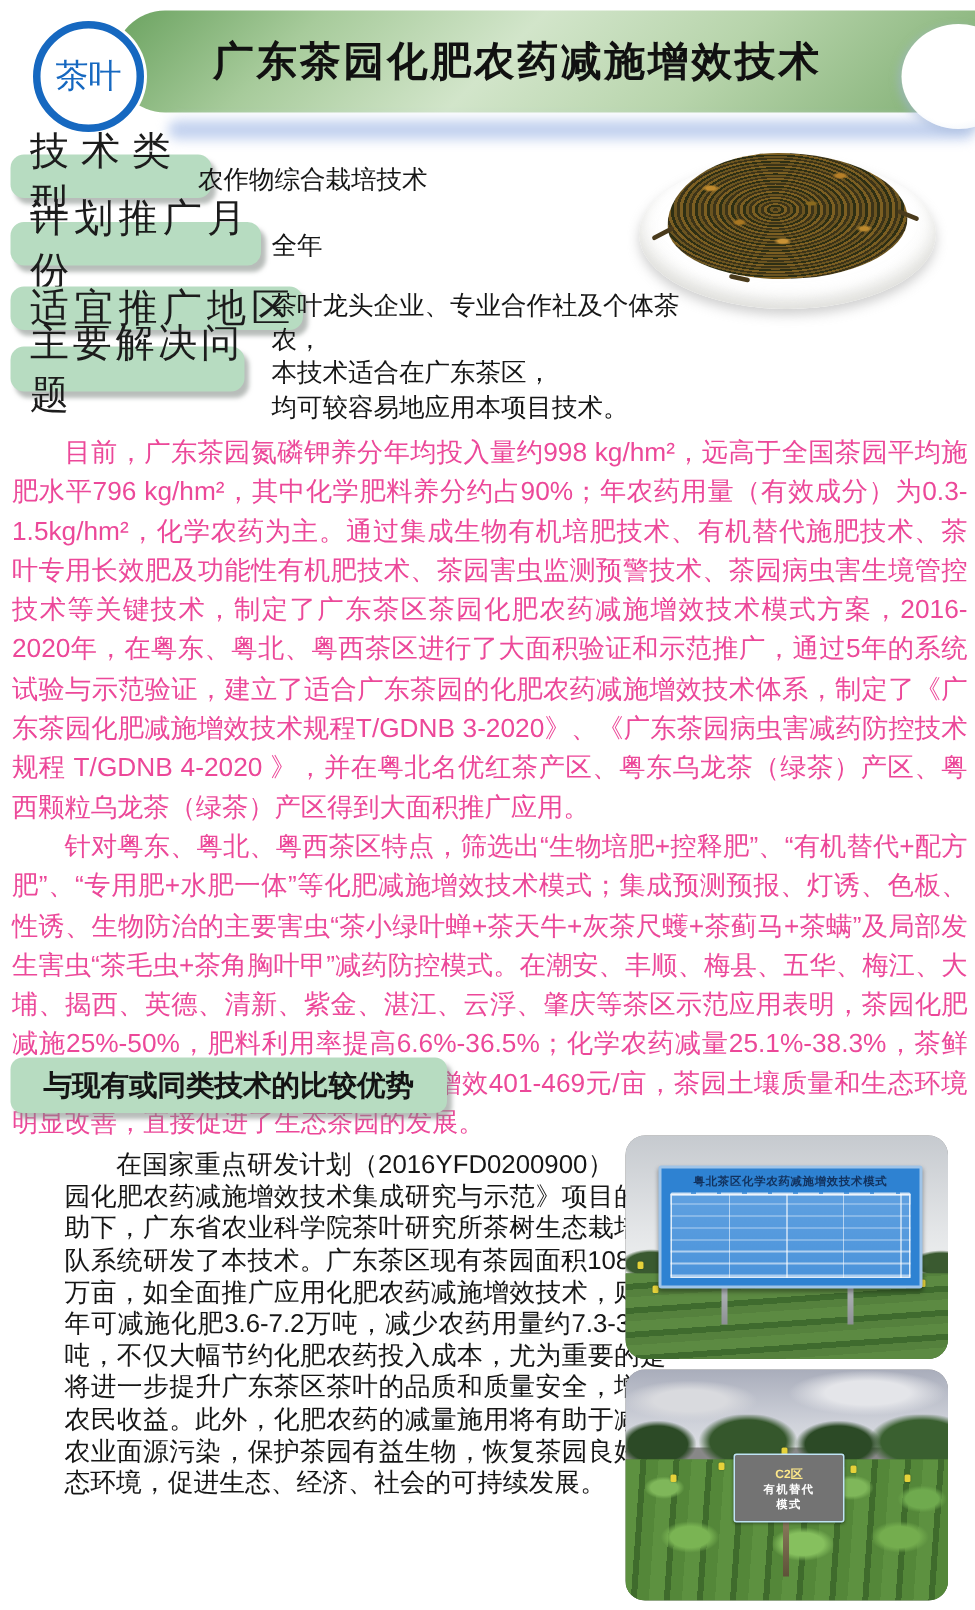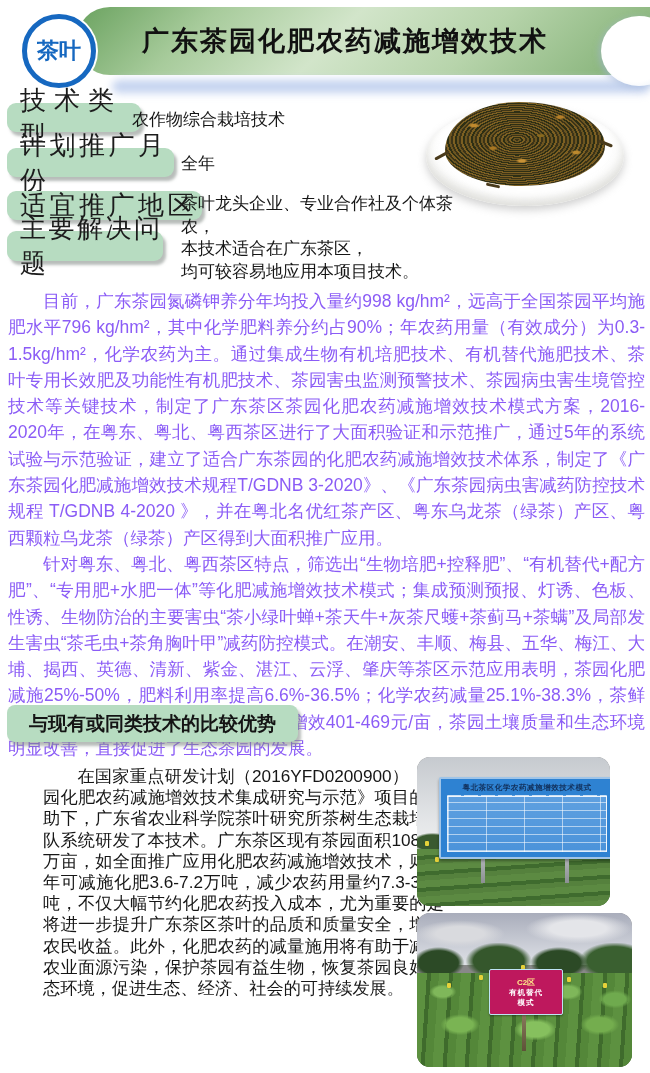--- a/index.html
+++ b/index.html
@@ -29,21 +29,21 @@
     left:601px;top:16px;width:76px;height:70px;border-radius:50%;
     background:radial-gradient(circle at 45% 45%,#ffffff 60%,#eef3f9 78%,#dde7f2 100%);
     box-shadow:-2px 2px 6px rgba(160,180,215,.55);
   }
   .badge{
     left:22px;top:14px;width:64px;height:64px;border-radius:50%;
     background:#ffffff;border:5px solid #1668c0;
     display:flex;align-items:center;justify-content:center;
     box-shadow:0 0 0 2px #ffffff;
   }
-  .badge span{font-size:22px;font-weight:bold;color:#1668c0;}
+  .badge span{font-size:22px;font-weight:normal;color:#1668c0;}
 
   
   .glabel{
     background:#b7dcc1;border-radius:9px;
     box-shadow:3px 4px 3px rgba(125,135,130,.55);
     display:flex;align-items:center;
     font-size:26px;color:#1c1c1c;padding-left:13px;box-sizing:border-box;
   }
   .lbl1{left:7px;top:103px;width:134px;height:29px;letter-spacing:8px;}
   .lbl2{left:7px;top:148px;width:167px;height:29px;letter-spacing:3.5px;}
@@ -71,41 +71,41 @@
       radial-gradient(8px 4px at 30% 55%,#a87722 30%,rgba(0,0,0,0) 62%),
       radial-gradient(9px 4px at 82% 60%,#bd8a2e 30%,rgba(0,0,0,0) 62%),
       radial-gradient(8px 3px at 60% 40%,#8a6a1e 30%,rgba(0,0,0,0) 62%),
       repeating-radial-gradient(ellipse at 45% 45%,#3c3418 0 2px,#6b5420 2px 4px,#2e2f14 4px 6px,#7c5f22 6px 8px);
   }
   .tea-strand{position:absolute;background:#4a3b1c;border-radius:2px;}
 
   
   .maintext{
     left:8px;top:288px;width:637px;
-    font-size:17.5px;line-height:26.3px;text-align:justify;color:#8b5cf6;
+    font-size:17.5px;line-height:26.3px;text-align:justify;color:#ec4899;
   }
   .maintext p{margin:0;text-indent:2em;}
 
   
   .sec-head{
     left:7px;top:705px;width:291px;height:37px;
     background:#b7dcc1;border-radius:8px;
     box-shadow:3px 4px 3px rgba(125,135,130,.55);
     display:flex;align-items:center;justify-content:center;
     font-size:19px;font-weight:bold;color:#141414;
   }
   .cmp-text{
     left:8px;top:766px;width:401px;
     font-size:17.2px;line-height:21.2px;text-align:justify;color:#161616;margin-left:35px;
   }
   .cmp-text p{margin:0;text-indent:2em;}
 
   
   .photo{border-radius:13px;overflow:hidden;background:#888;}
-  .photo1{left:417px;top:757px;width:193px;height:149px;}
+  .photo1{left:417px;top:757px;width:215px;height:149px;}
   .photo2{left:417px;top:913px;width:215px;height:154px;}
   .layer{position:absolute;left:0;right:0;}
 
   
   .p1-sky{top:0;height:92px;background:linear-gradient(#c6cacf,#e4e6e8 70%,#eef0f0);}
   .p1-trees{top:70px;height:26px;
     background:
       radial-gradient(30px 14px at 8% 60%,#3a5a30 55%,rgba(0,0,0,0) 70%),
       radial-gradient(40px 16px at 30% 55%,#44663a 55%,rgba(0,0,0,0) 70%),
       radial-gradient(34px 14px at 55% 60%,#3a5a30 55%,rgba(0,0,0,0) 70%),
@@ -159,21 +159,21 @@
       radial-gradient(20px 11px at 40% 26%,#6faa4e 50%,rgba(0,0,0,0) 75%),
       radial-gradient(20px 11px at 70% 20%,#7fb75a 50%,rgba(0,0,0,0) 75%),
       radial-gradient(22px 12px at 92% 28%,#6faa4e 50%,rgba(0,0,0,0) 75%),
       radial-gradient(26px 14px at 20% 55%,#7ab453 50%,rgba(0,0,0,0) 75%),
       radial-gradient(28px 15px at 55% 60%,#86c05e 50%,rgba(0,0,0,0) 75%),
       radial-gradient(26px 14px at 85% 55%,#74ad4e 50%,rgba(0,0,0,0) 75%),
       repeating-linear-gradient(94deg,#5d9140 0 10px,#3f6b2c 10px 14px,#548739 14px 22px),
       #4e7c33;}
   .p2-sign{
     position:absolute;left:72px;top:56px;width:72px;height:44px;
-    background:#be185d;border:1.5px solid #bfe4f5;border-radius:2px;
+    background:#737373;border:1.5px solid #bfe4f5;border-radius:2px;
     box-shadow:0 1px 2px rgba(0,0,0,.35);
     display:flex;flex-direction:column;align-items:center;justify-content:center;gap:1px;
   }
   .p2-sign .l1{font-size:8px;font-weight:bold;color:#ffe98a;line-height:9px;}
   .p2-sign .l2,.p2-sign .l3{font-size:7.5px;font-weight:bold;color:#ffffff;line-height:9px;letter-spacing:1px;}
   .p2-post{position:absolute;left:105px;top:100px;width:4px;height:38px;background:linear-gradient(#8a7a5c,#5e5238);}
 </style>
 </head>
 <body>
 

